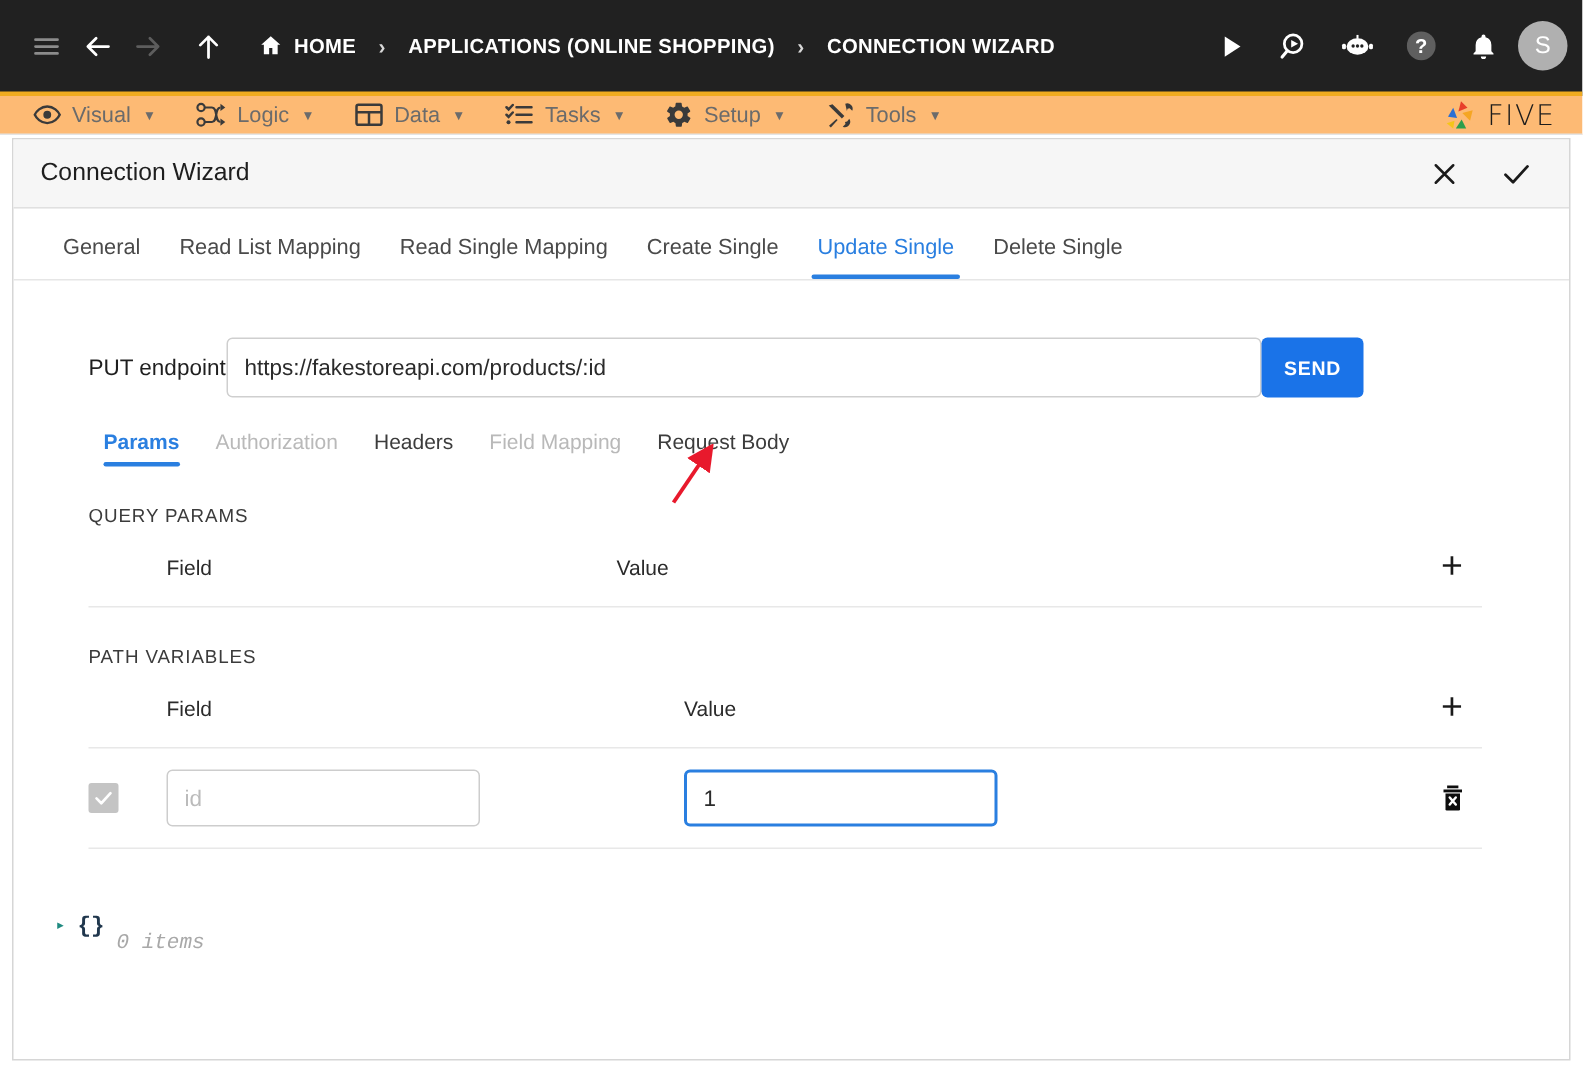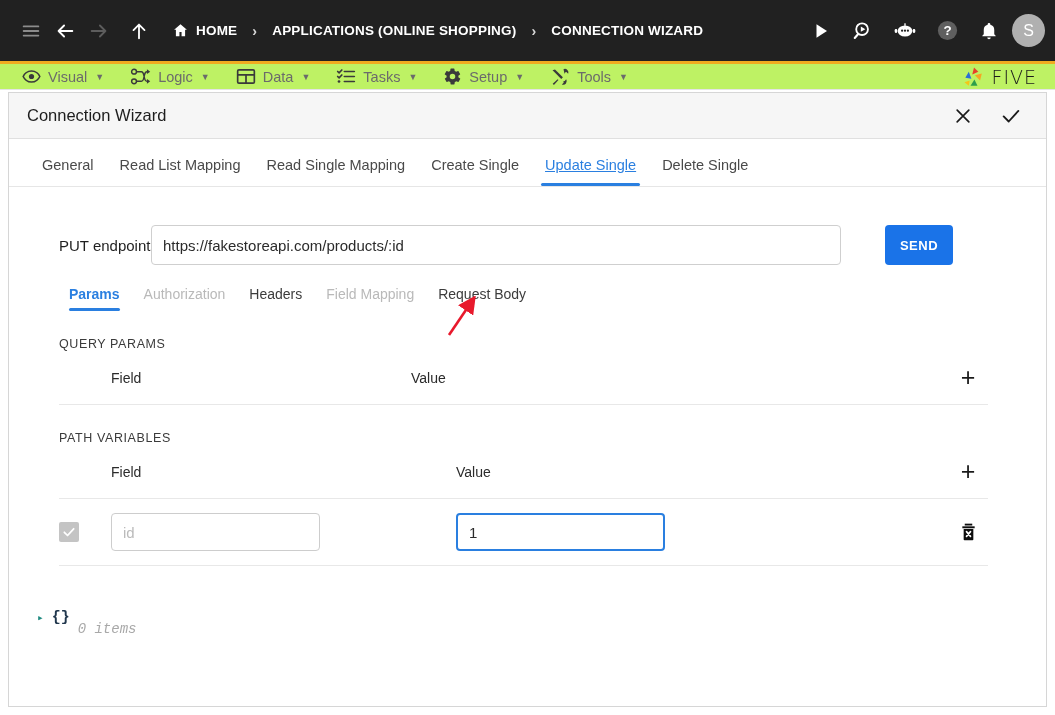--- a/index.html
+++ b/index.html
@@ -29,21 +29,21 @@
   .crumb-sep { color: #d8d8d8; font-size: 14px; font-weight: bold; padding: 0 8px; }
   .spacer { flex: 1 1 auto; }
   .avatar {
     width: 33px; height: 33px; border-radius: 50%; background: #b0b0b0;
     color: #fff; font-size: 16px; display: flex; align-items: center; justify-content: center;
     margin-left: 6px;
   }
 
   
   .menubar {
-    height: 26px; background: #bef264; display: flex; align-items: center;
+    height: 26px; background: #fdba74; display: flex; align-items: center;
     padding: 0 14px; border-bottom: 1px solid #e4e4e4; gap: 0;
   }
   .menu-item {
     display: flex; align-items: center; gap: 7px; padding: 0 18px 0 8px;
     color: #6b6b6b; font-size: 14.5px; white-space: nowrap;
   }
   .menu-item .mi-ico { color: #3a3a3a; display: flex; align-items: center; }
   .caret { font-size: 9px; color: #6b6b6b; margin-left: 1px; }
   .logo { display: flex; align-items: center; gap: 4px; margin-left: auto; padding-right: 4px; }
   .logo-word {
@@ -68,38 +68,38 @@
 
   
   .tabs {
     display: flex; align-items: flex-end; height: 48px;
     padding: 0 20px; border-bottom: 1px solid #e6e6e6; gap: 0;
   }
   .tab {
     font-size: 14.5px; color: #4a4a4a; padding: 0 13px 13px 13px;
     position: relative; white-space: nowrap;
   }
-  .tab.active { color: #2a7fe0; text-decoration: underline; }
+  .tab.active { color: #2a7fe0; }
   .tab.active::after {
     content: ""; position: absolute; left: 9px; right: 9px; bottom: 0;
     height: 3px; background: #2a7fe0; border-radius: 2px;
   }
 
   
   .endpoint-row {
     display: flex; align-items: center; padding: 38px 0 0 0; margin: 0 0 0 0;
   }
   .ep-label { width: 142px; padding-left: 50px; font-size: 15px; color: #1f1f1f; }
   .ep-input {
     width: 690px; height: 40px; border: 1px solid #cfcfcf; border-radius: 4px;
     padding: 0 11px; font-size: 15px; color: #2b2b2b;
     font-family: "Liberation Sans", sans-serif; background: #fff; outline: none;
   }
   .send-btn {
-    margin-left: 44px; width: 68px; height: 40px; background: #1a73e8; color: #fff;
+    width: 68px; height: 40px; background: #1a73e8; color: #fff;
     border: none; border-radius: 4px; font-size: 13px; font-weight: bold;
     letter-spacing: .5px; cursor: pointer;
   }
 
   
   .subtabs { display: flex; align-items: flex-end; padding: 22px 0 0 48px; height: 46px; }
   .subtab {
     font-size: 14px; color: #3c3c3c; padding: 0 12px 9px 12px; position: relative; white-space: nowrap;
   }
   .subtab.active { color: #2a7fe0; font-weight: bold; }

